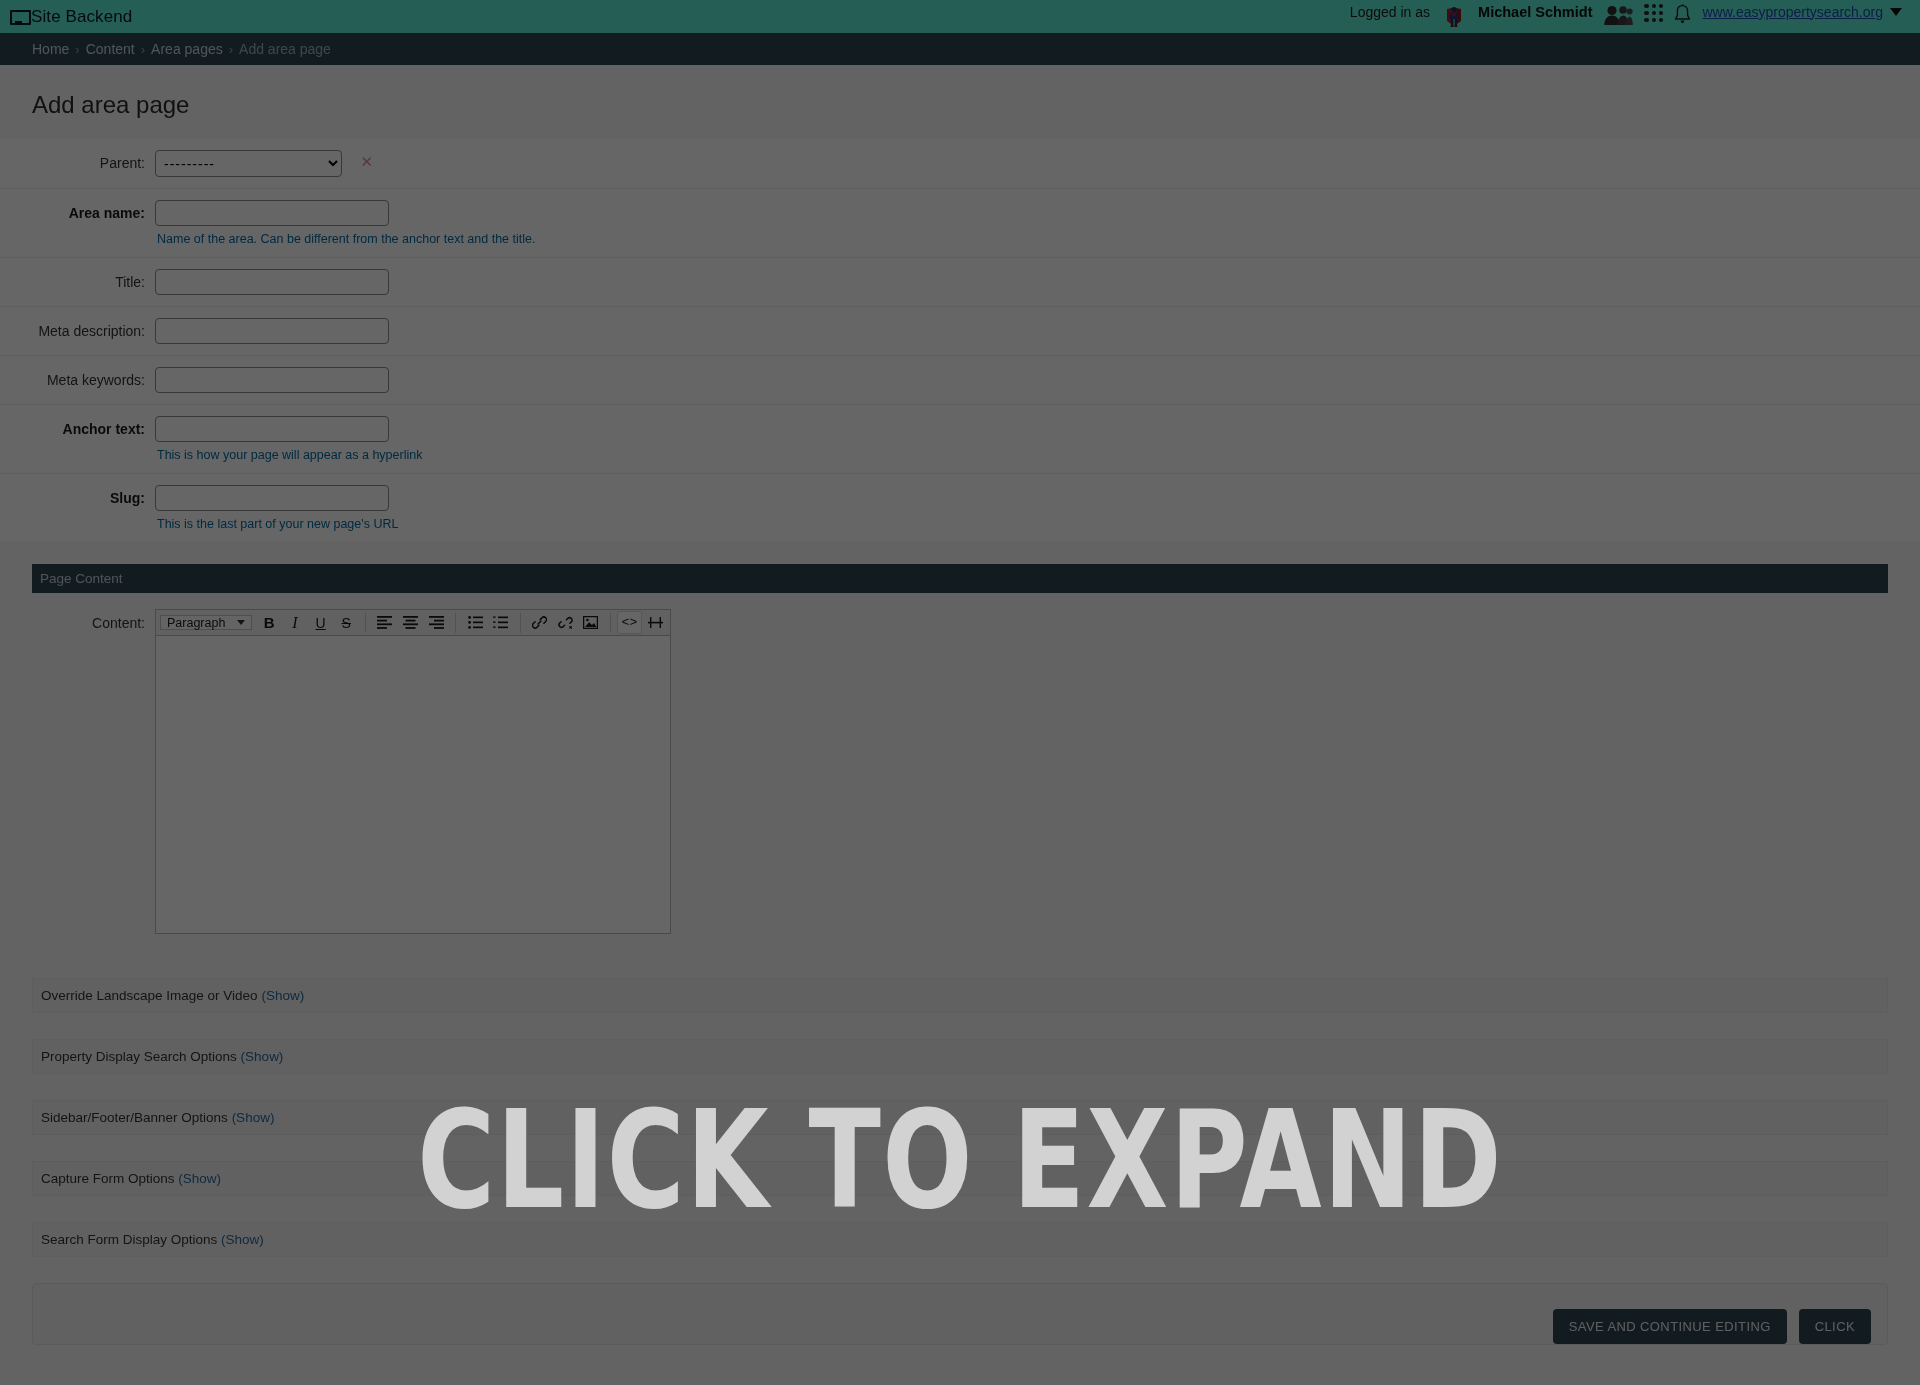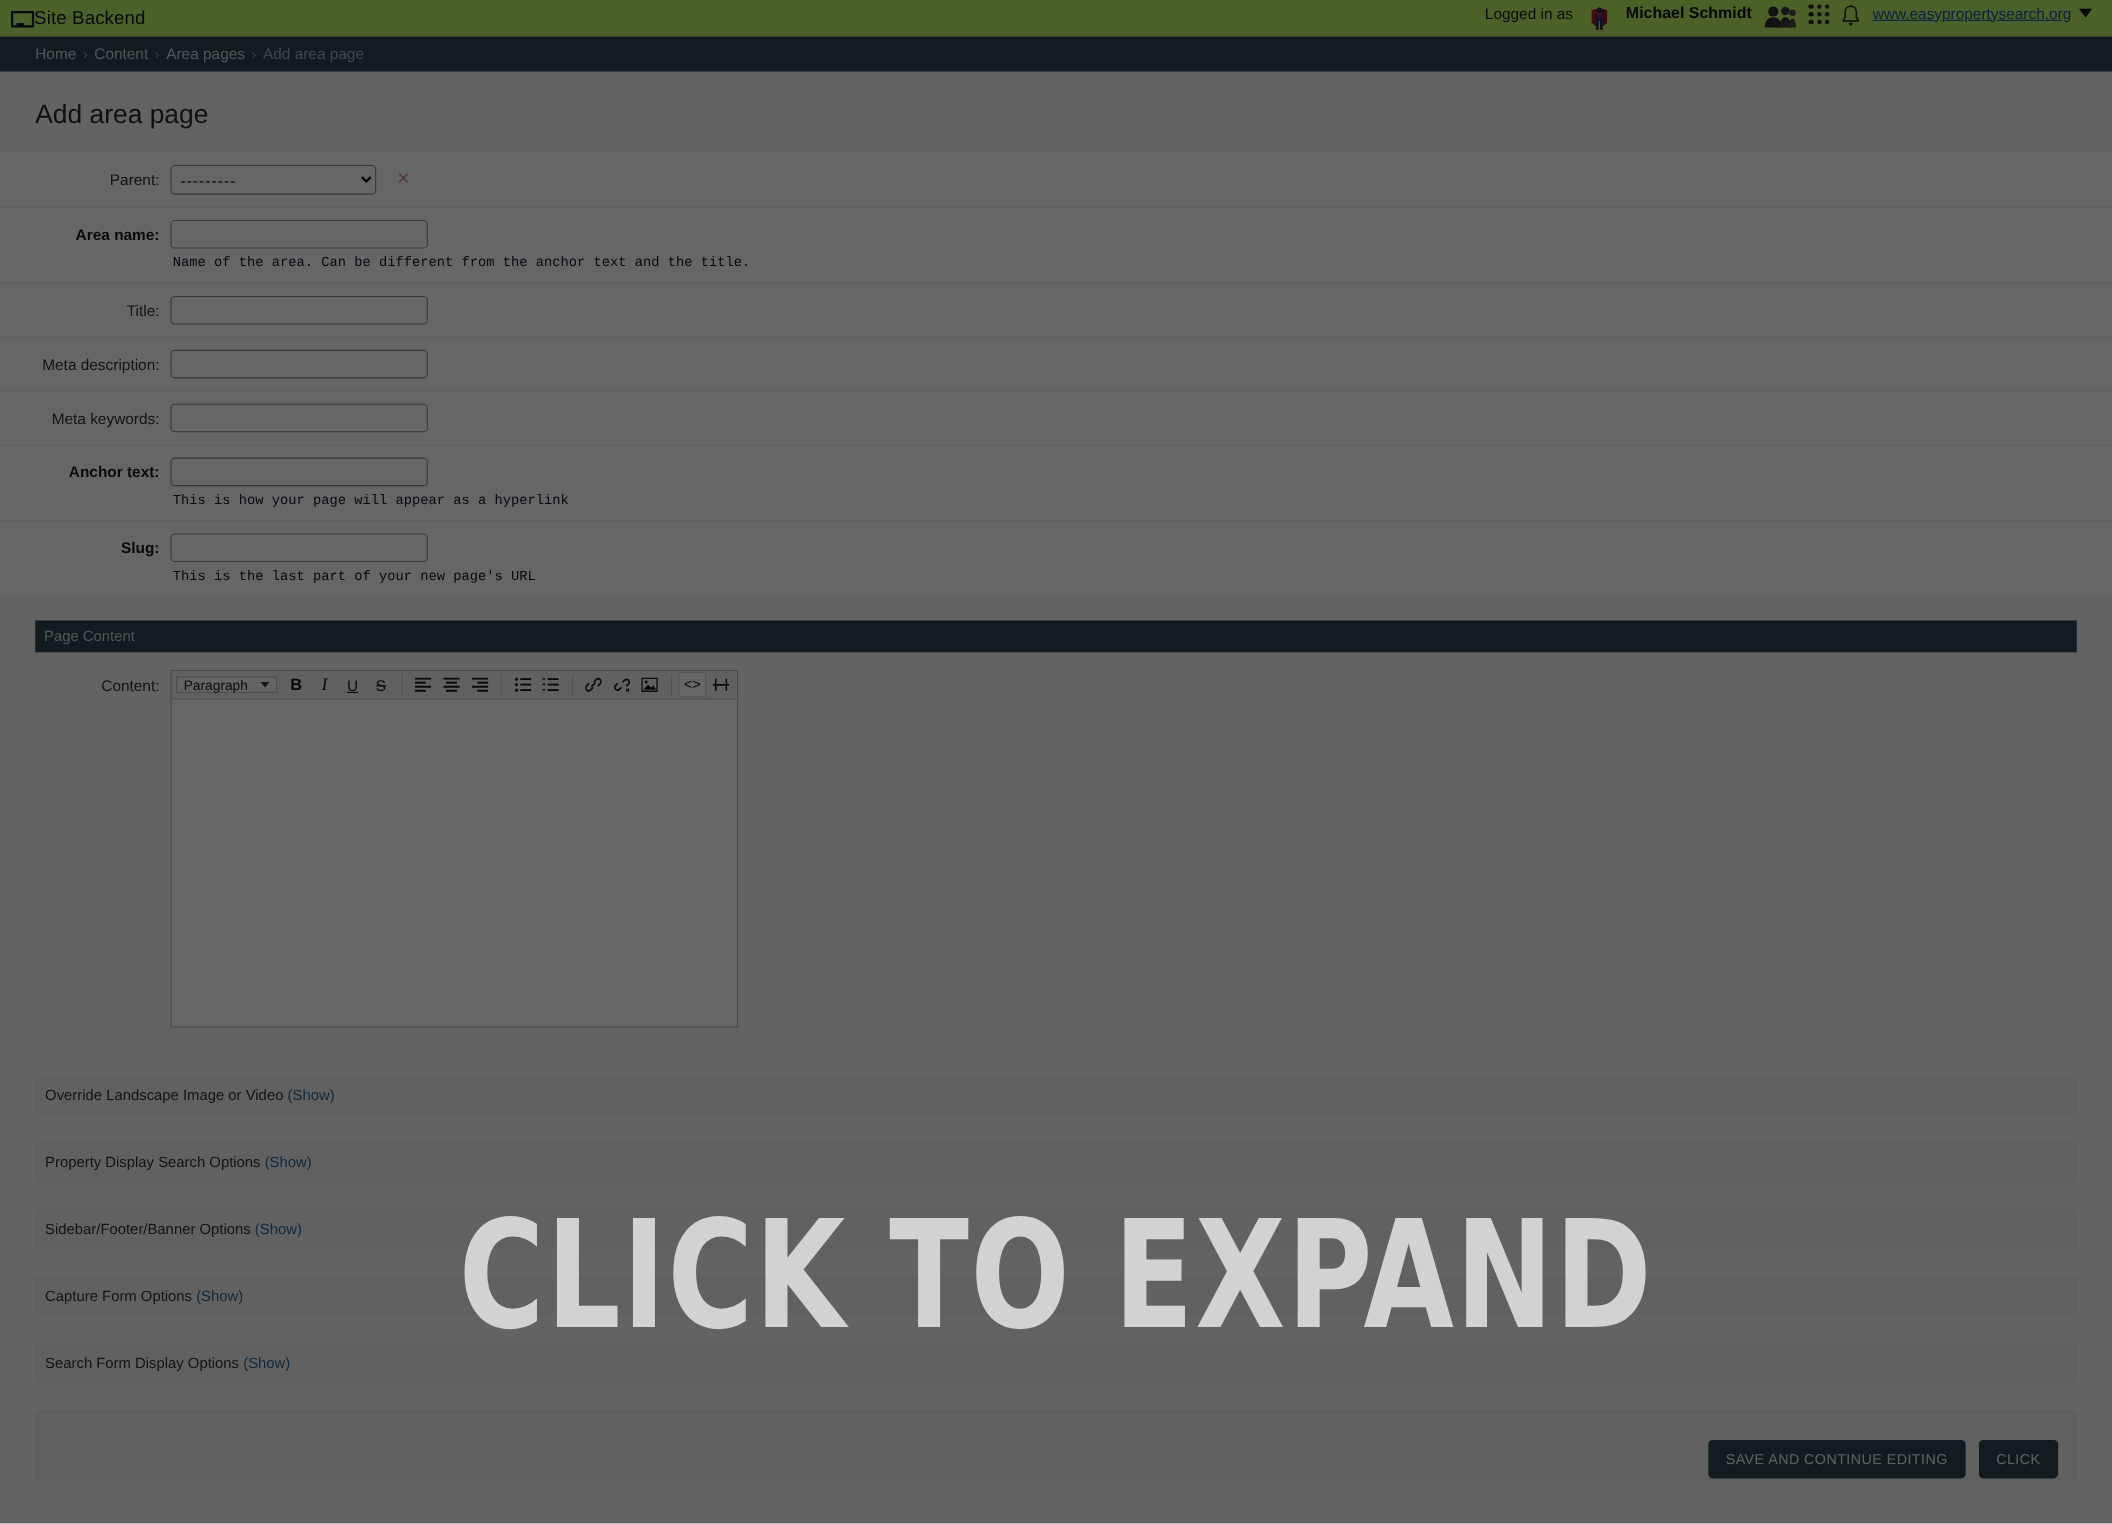--- a/index.html
+++ b/index.html
@@ -23,21 +23,21 @@
     inset: 0;
     background: rgba(0,0,0,0.60);
     z-index: 50;
     pointer-events: none;
   }
 
   
   .topbar {
     position: relative;
     height: 33px;
-    background: #bef264;
+    background: #5eead4;
     display: flex;
     align-items: center;
     justify-content: space-between;
     padding: 0 18px 0 10px;
     font-size: 14.5px;
   }
   .brand {
     display: flex; align-items: center; gap: 4px;
     color: #0b1a2e;
     font-size: 17px;
@@ -122,24 +122,23 @@
     font-size: 14px;
     font-family: "Liberation Sans", sans-serif;
   }
   select.inp { width: 187px; height: 27px; padding: 1px 4px; letter-spacing: 1px; }
   .clear-x {
     color: #d88f8f; font-size: 15px; margin-left: 14px; text-decoration: none;
     display: inline-block; vertical-align: 2px;
   }
   .help {
     font-size: 12.5px;
-    color: #0f172a;
+    color: #0369a1;
     margin-top: 6px;
     padding-left: 2px;
-    font-family: Liberation Mono, monospace;
   }
 
   
   .collapse-bar {
     background: #2f4750;
     color: #c7d2d7;
     font-size: 13.5px;
     padding: 7px 0 7px 8px;
     margin: 0 32px;
   }

